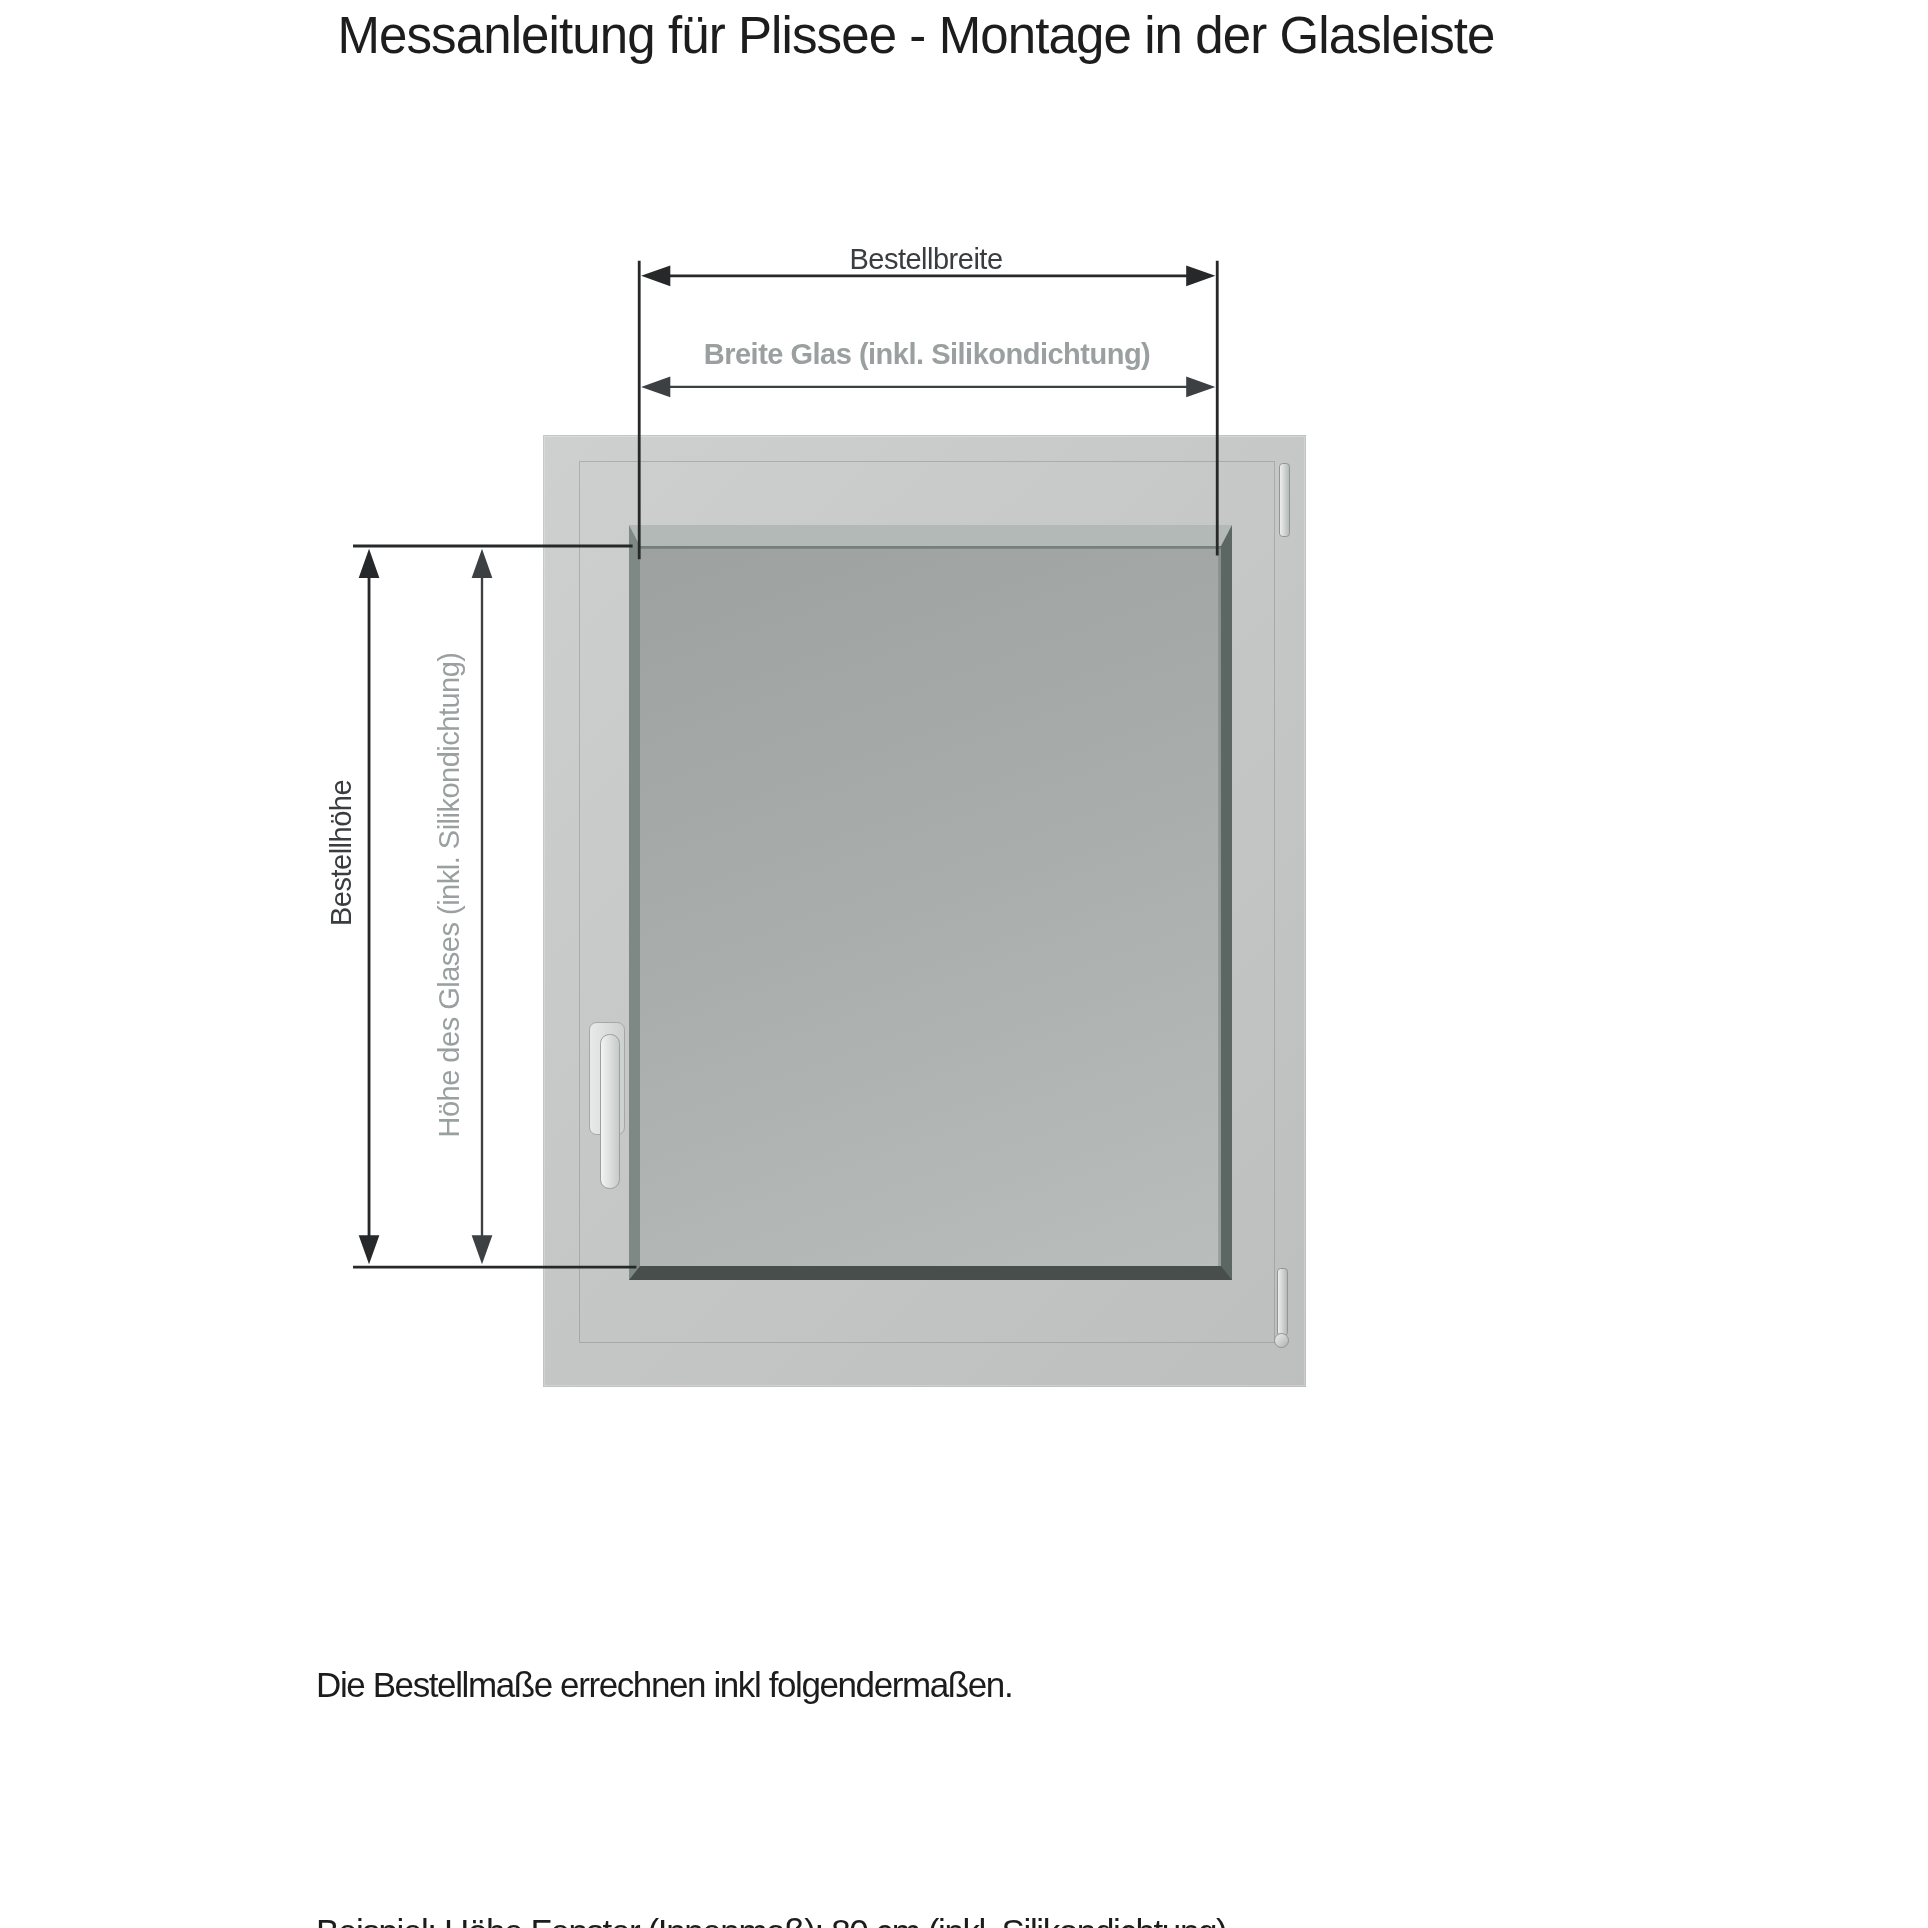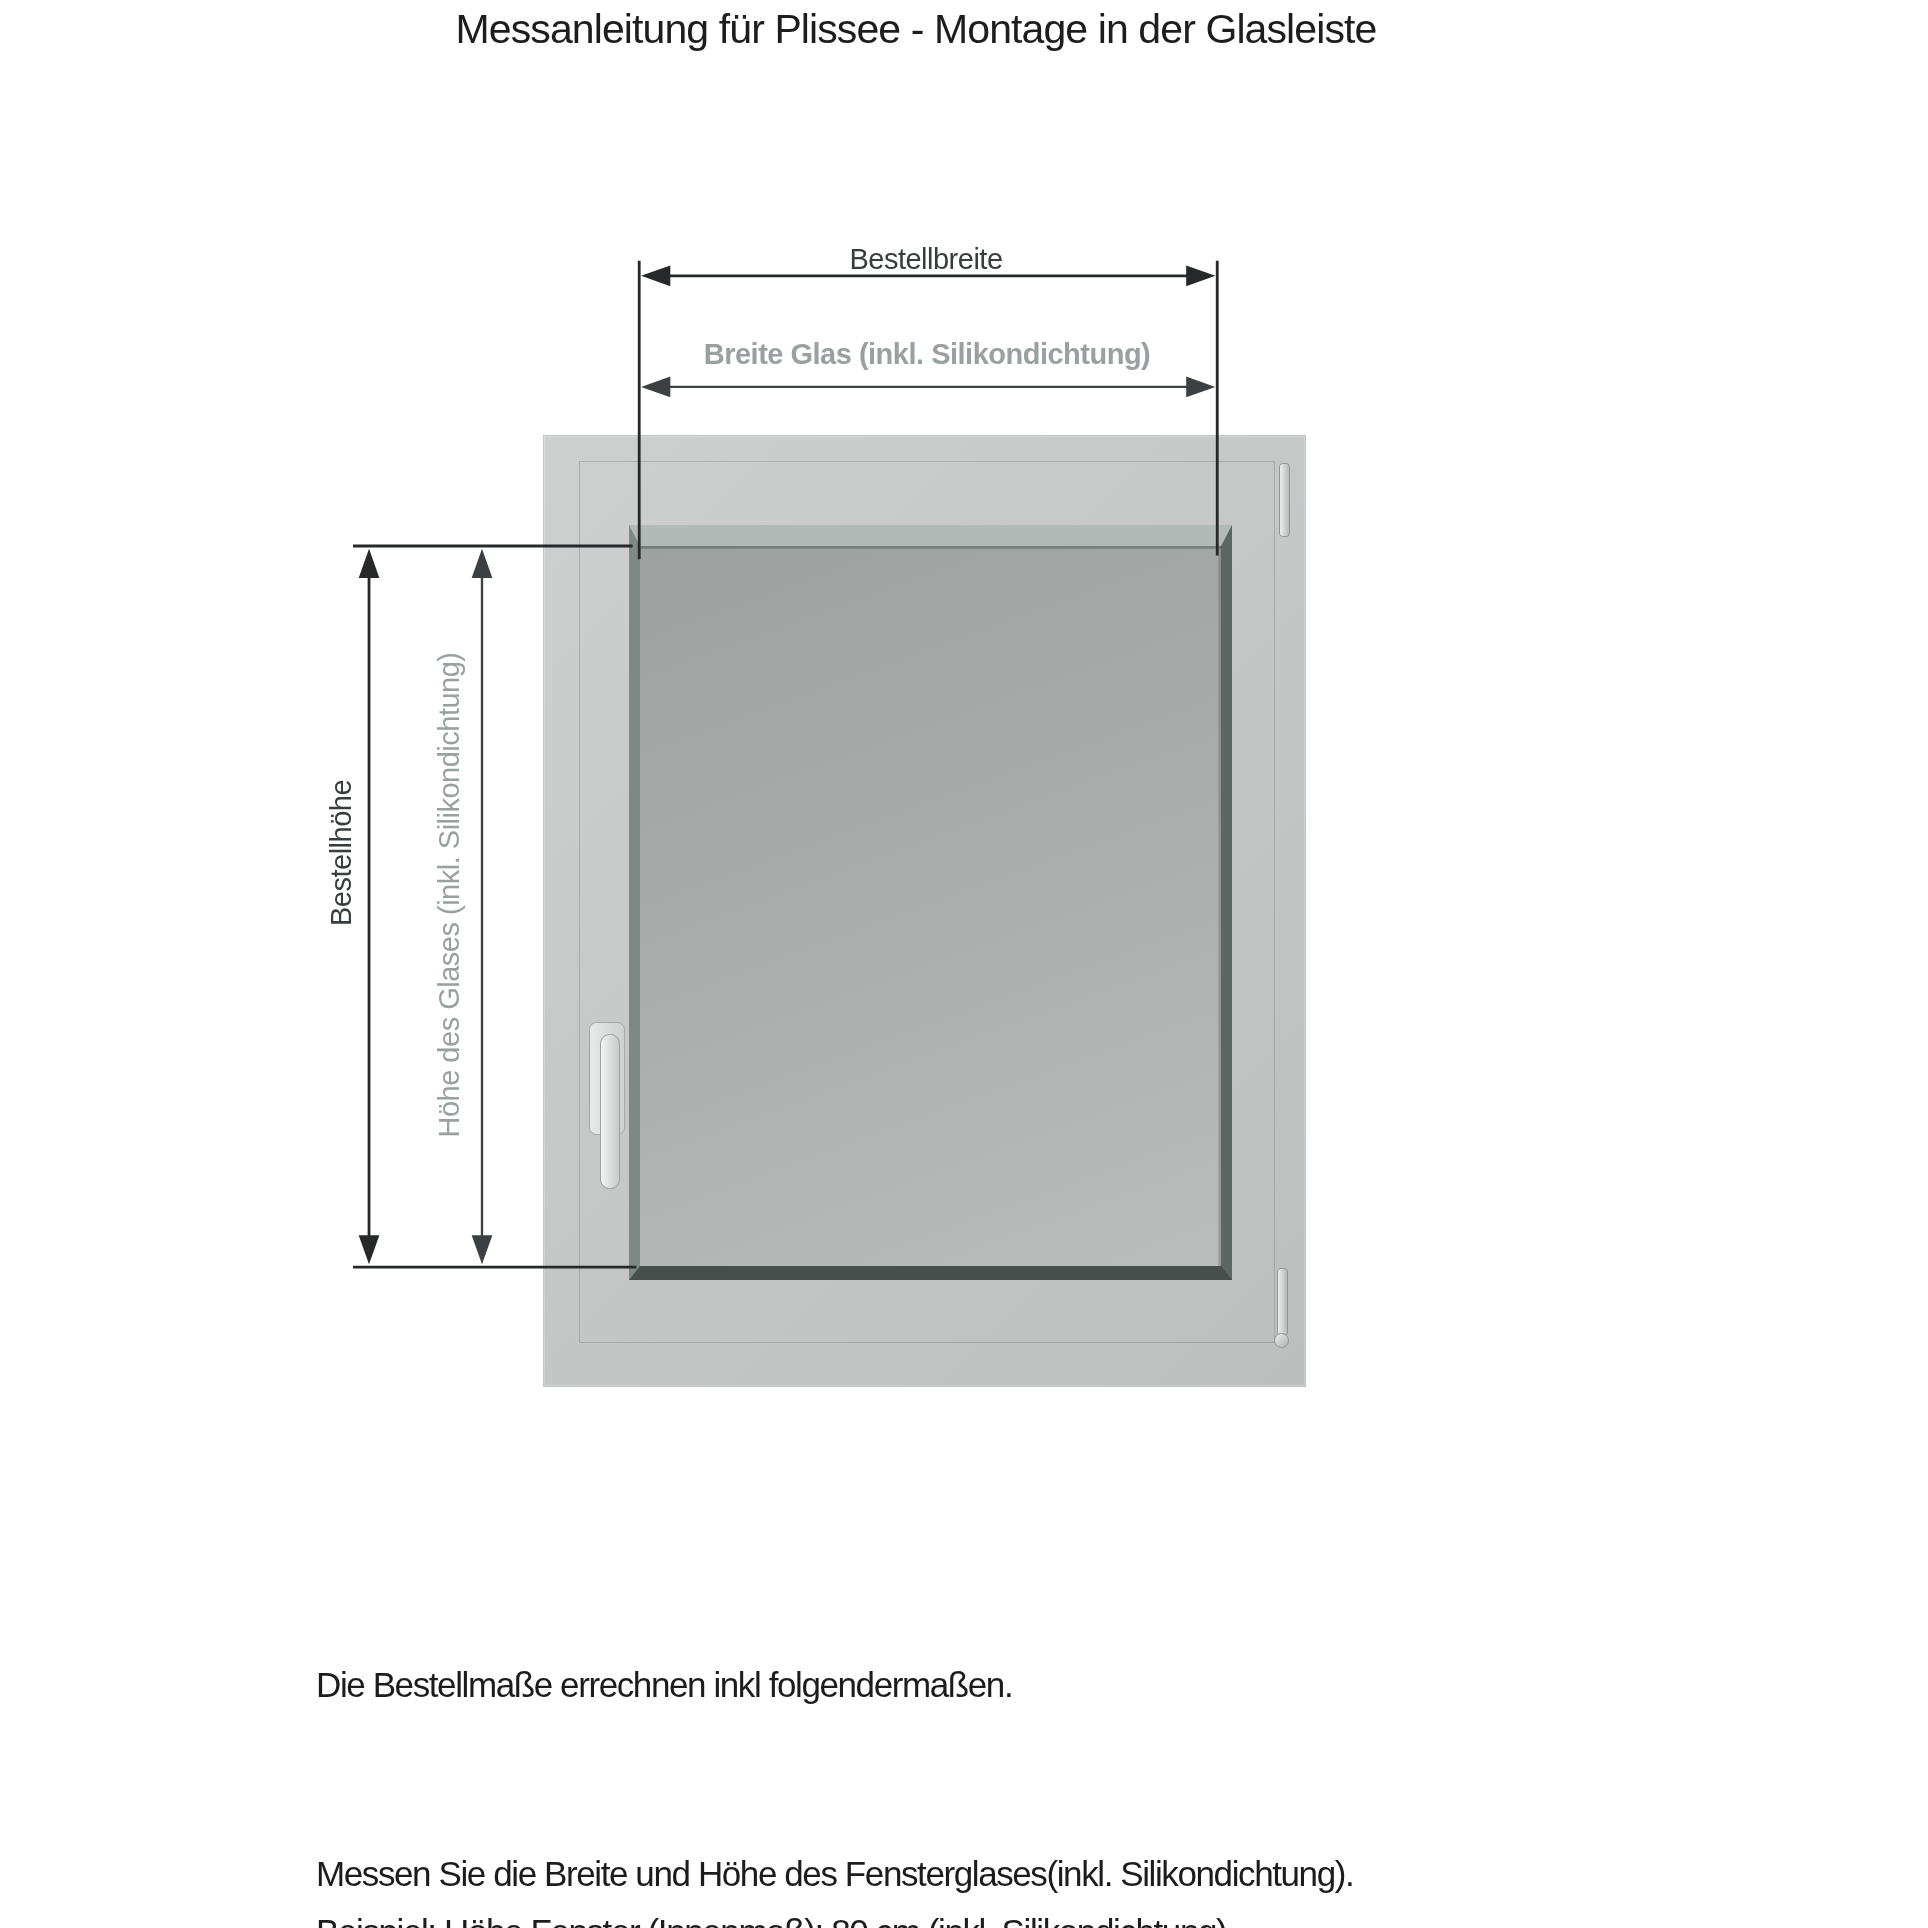--- a/index.html
+++ b/index.html
@@ -7,21 +7,21 @@
     width:1928px;height:1928px;position:relative;overflow:hidden;
     background:#ffffff;
     font-family:"Liberation Sans","DejaVu Sans",sans-serif;
     color:#1b1b1b;
   }
   .abs{position:absolute;}
 
   
   .page-title{
     left:916px;top:5.6px;transform:translateX(-50%);
-    font-size:41px;letter-spacing:-0.9px;white-space:nowrap;color:#1d1d1d;
+    font-size:51px;letter-spacing:-0.9px;white-space:nowrap;color:#1d1d1d;
   }
 
   
   .win-frame{
     left:543px;top:435px;width:763px;height:952px;
     background:linear-gradient(135deg,#cdd0cf 0%,#c5c8c7 45%,#bcbfbe 100%);
     box-shadow:inset 0 0 0 1.9px rgba(255,255,255,.25), inset 0 0 0 0.9px rgba(120,128,125,.35);
   }
   .win-sash{
     left:579px;top:461px;width:694px;height:880px;
@@ -128,21 +128,20 @@
   </g>
 </svg>
 
 <div class="abs dim-label dim-dark lbl-order-width">Bestellbreite</div>
 <div class="abs dim-label dim-gray lbl-glass-width">Breite Glas (inkl. Silikondichtung)</div>
 <div class="abs dim-label dim-dark lbl-order-height">Bestellhöhe</div>
 <div class="abs dim-label dim-gray lbl-glass-height">Höhe des Glases (inkl. Silikondichtung)</div>
 
 <div class="abs copy copy-a">
   <div>Die Bestellmaße errechnen inkl folgendermaßen.</div>
-  <div>Messen Sie die Breite und Höhe des Fensterglases(inkl. Silikondichtung).</div>
   
   
 </div>
 
 <div class="abs copy copy-b">
   <div>Beispiel: Höhe Fenster (Innenmaß): 80 cm (inkl. Silikondichtung)</div>
   
   
 </div>
 

